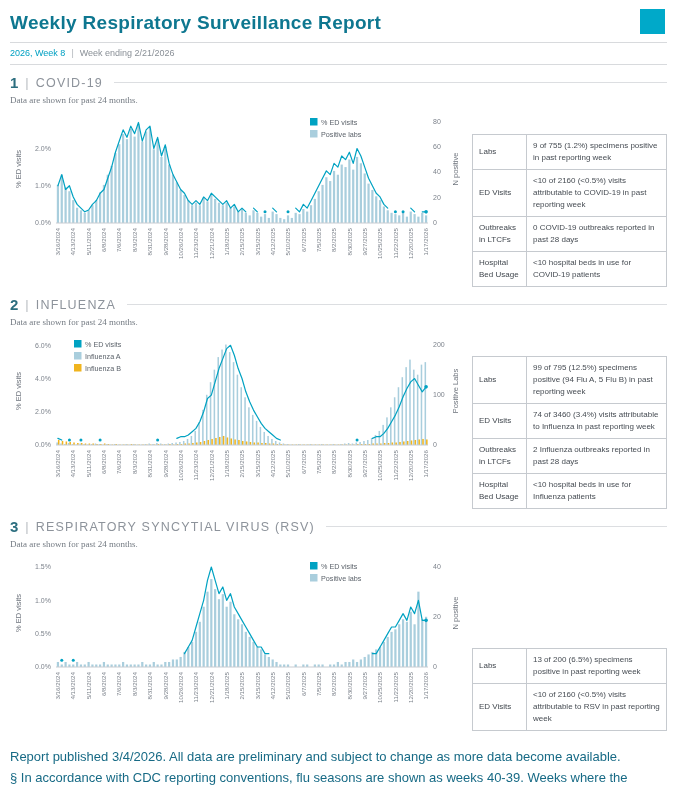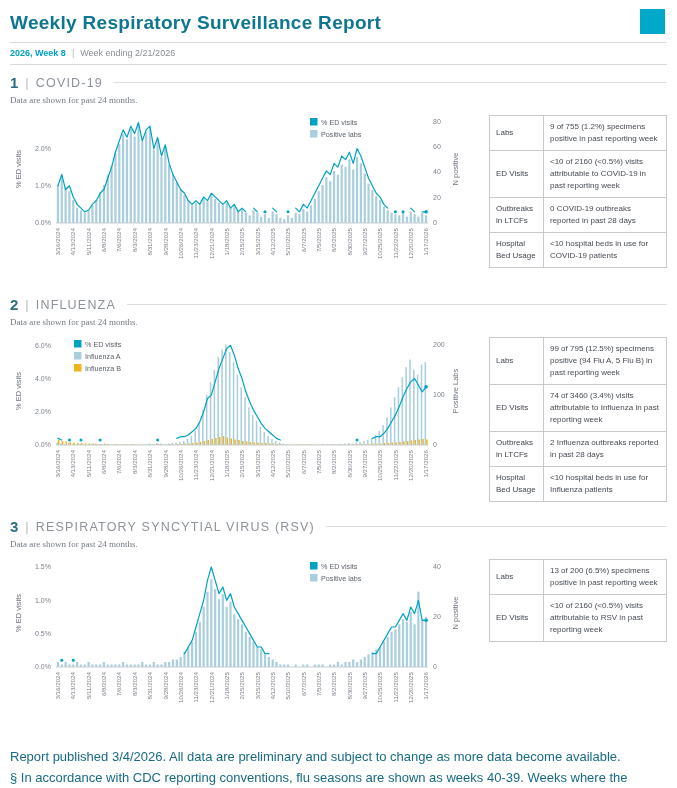--- a/index.html
+++ b/index.html
@@ -7,33 +7,33 @@
   body { width:677px; font-family:"Liberation Sans", sans-serif; color:#3f454c; }
   .page { padding:8px 10px 6px 10px; }
 
   .header-row { position:relative; padding:4px 0 8px 0; }
   .title { margin:0; font-size:19px; font-weight:700; letter-spacing:0.3px; color:#0e7790; }
   .brand-square { position:absolute; right:2px; top:1px; width:25px; height:25px; background:#00a9c9; }
 
   .rule { border:none; border-top:1px solid #d8dadd; margin:0; }
 
   .week-row { display:flex; gap:6px; align-items:center; padding:5px 0 6px 0; font-size:9px; }
-  .week-label { color:#00a0c2; font-weight:700;text-align:right; }
+  .week-label { color:#00a0c2; font-weight:400;text-align:right; }
   .week-sep { color:#b0b4b9; }
   .week-ending { color:#8a9097; }
 
   .section { margin-top:9px; }
   .section-head { display:flex; align-items:center; gap:7px; }
   .sec-num { font-size:15px; font-weight:700; color:#2c6e7f; }
   .sec-sep { font-size:13px; color:#b9bdc2; font-weight:300; }
   .sec-name { font-size:12.5px; color:#8d939b; letter-spacing:1.2px; text-transform:uppercase; white-space:nowrap; }
   .sec-rule { flex:1; border-top:1px solid #dcdee1; margin-left:4px; height:0; }
   .sec-sub { font-size:9px; color:#747b83; margin-top:4px;font-family:Liberation Serif, serif; }
 
-  .section-body { display:flex; margin-top:2px; gap:23px; align-items:flex-start; }
+  .section-body { display:flex; margin-top:2px; gap:6px; align-items:flex-end; }
   .chart-wrap { width:456px; flex:0 0 456px; }
   svg text { font-family:"Liberation Sans", sans-serif; }
 
   .info-table { flex:1; border-collapse:collapse; margin-top:8px; width:195px; }
   .info-table td { border:1px solid #c6cacf; font-size:8px; line-height:1.5; padding:5px 6px; vertical-align:middle; color:#464c53; }
   .info-table td.lbl { width:54px; color:#41474e; }
 
   .footer { margin-top:16px; font-size:13px; color:#176a85; line-height:1.5; }
   .footer p { margin:1px 0; }
 </style>

